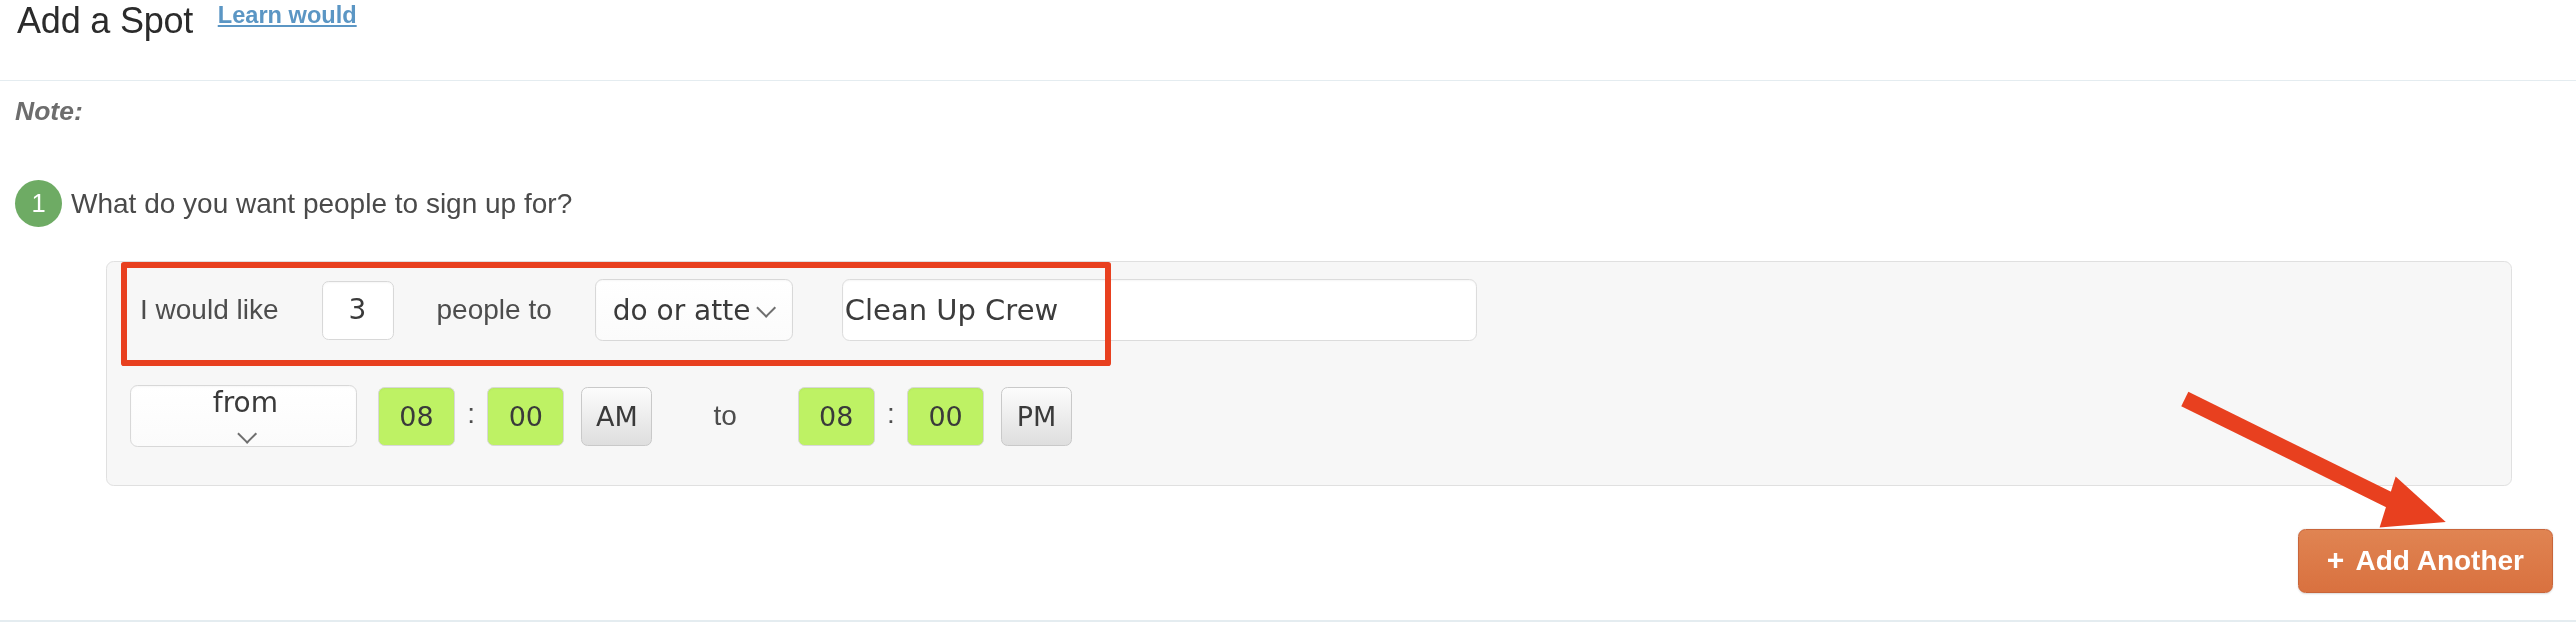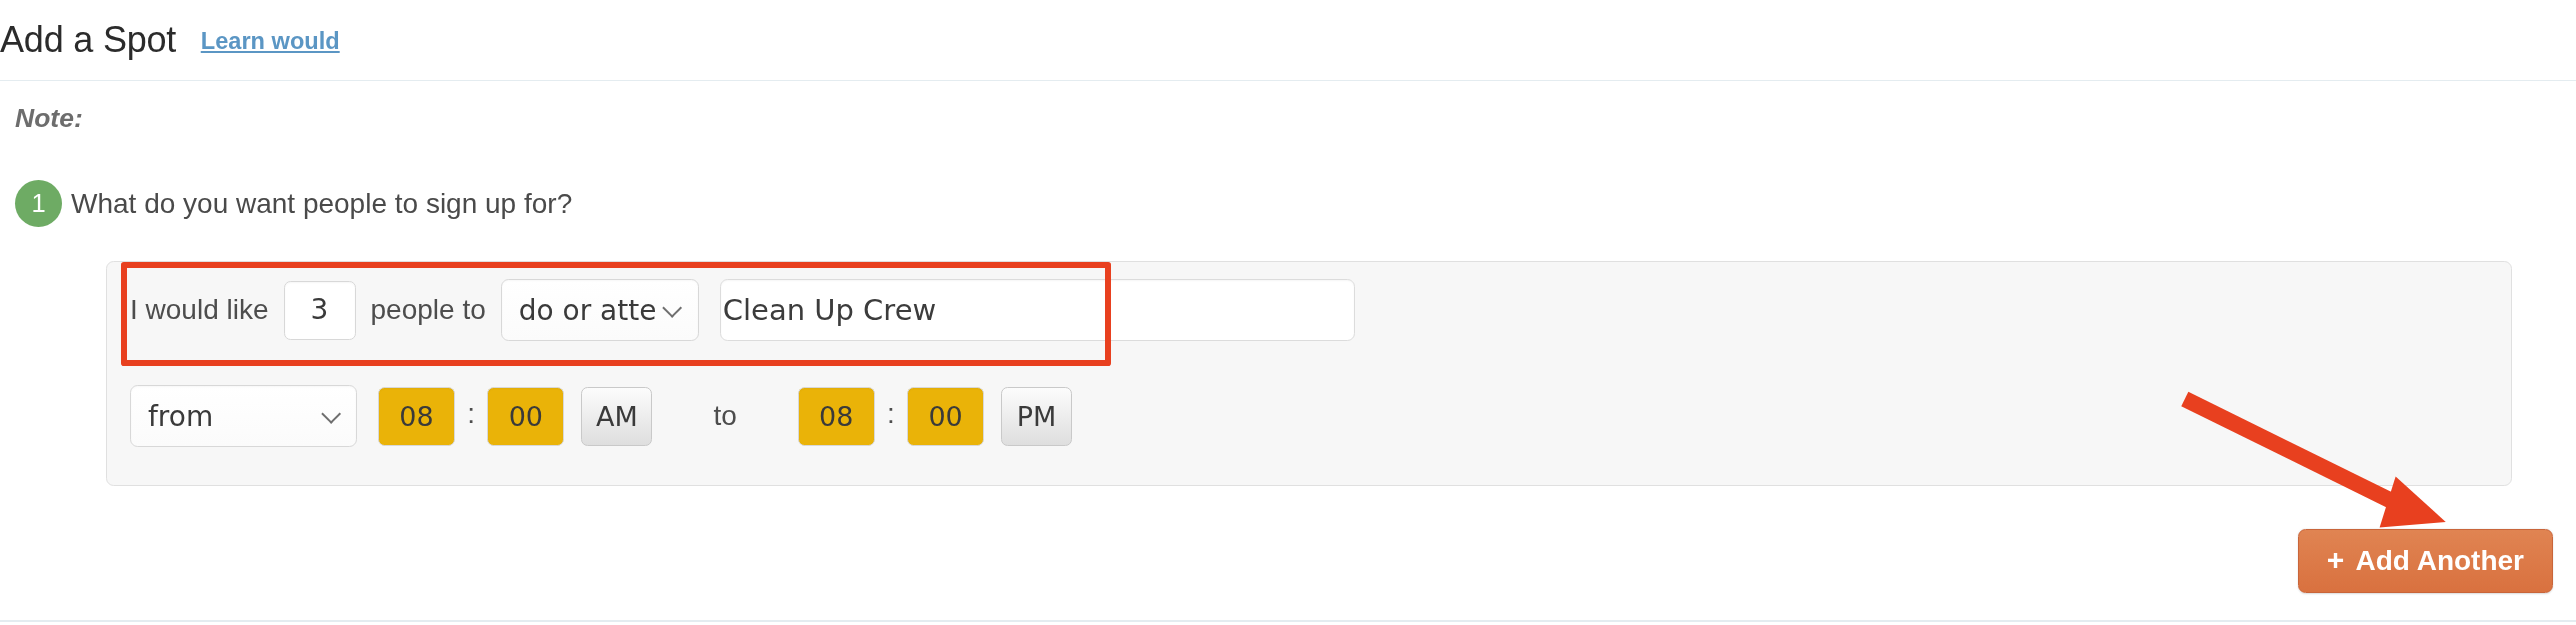--- a/index.html
+++ b/index.html
@@ -18,21 +18,22 @@
 
   
   .page-header {
     position: absolute;
     left: 0; top: 0;
     width: 2576px;
     height: 81px;
     box-sizing: border-box;
     border-bottom: 1.9px solid #e4ecf0;
     display: flex;
-    align-items: center;
+    align-items: flex-start;
+    padding-left: 17px;
   }
   .page-title {
     font-size: 36px;
     color: #2b2b2b;
     font-weight: 400;
     letter-spacing: -0.2px;
   }
   .learn-more {
     margin-left: 24.6px;
     font-size: 23.6px;
@@ -41,21 +42,21 @@
     text-decoration: underline;
     cursor: pointer;
     position: relative;
     top: 1.9px;
   }
 
   
   .note-row {
     position: absolute;
     left: 15px;
-    top: 103px;
+    top: 96px;
     display: flex;
     align-items: flex-end;
     white-space: nowrap;
   }
   .note-label {
     font-size: 26.5px;
     font-weight: bold;
     font-style: italic;
     color: #6d6d6d;
   }
@@ -104,21 +105,21 @@
     background: #f7f7f7;
     border: 1.9px solid #e0e0e0;
     border-radius: 7.6px;
   }
   .form-line {
     position: absolute;
     display: flex;
     align-items: center;
     white-space: nowrap;
   }
-  .line-one { left: 23px; top: 17px; }
+  .line-one { left: 33px; top: 17px; gap: 28px; }
   .line-two { left: 23px; top: 123px; }
 
   .static-text {
     font-size: 28px;
     color: #4d4d4d;
   }
 
   
   .num-input {
     width: 72px;
@@ -145,21 +146,21 @@
     font-size: 28px;
     color: #3a3a3a;
     display: flex;
     align-items: center;
     padding: 0 13.2px 0 17px;
     position: relative;
     overflow: hidden;
     box-shadow: inset 0 0.9px 1.9px rgba(0,0,0,0.03);
   }
   .select-action { width: 198px; margin-left: 15px; }
-  .select-from  { width: 227px; }
+  .select-from  { width: 227px; flex-direction: column; }
   .select-label {
     flex: 1 1 auto;
     overflow: hidden;
     text-overflow: clip;
     white-space: nowrap;
   }
   .chev {
     flex: 0 0 auto;
     margin-left: 5.7px;
     width: 21px;
@@ -191,21 +192,21 @@
     align-items: center;
     padding-left: 2px;
     box-shadow: inset 0 0.9px 1.9px rgba(0,0,0,0.04);
   }
   .time-input {
     width: 77px;
     height: 59px;
     box-sizing: border-box;
     border: 1.9px solid #d8d8d8;
     border-radius: 6.6px;
-    background: #eab308;
+    background: #bef264;
     font-family: "DejaVu Sans", sans-serif;
     font-size: 27px;
     color: #3a3a3a;
     display: flex;
     align-items: center;
     justify-content: center;
     box-shadow: inset 0 0.9px 1.9px rgba(0,0,0,0.04);
   }
   .colon {
     font-size: 28px;

